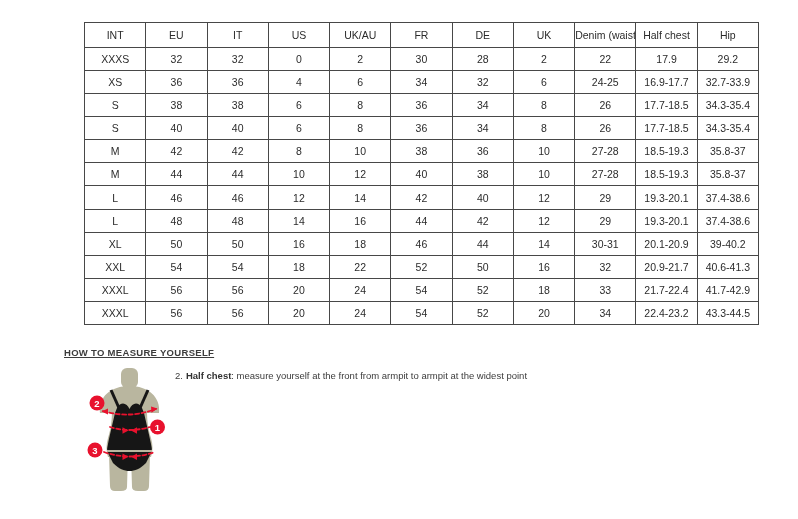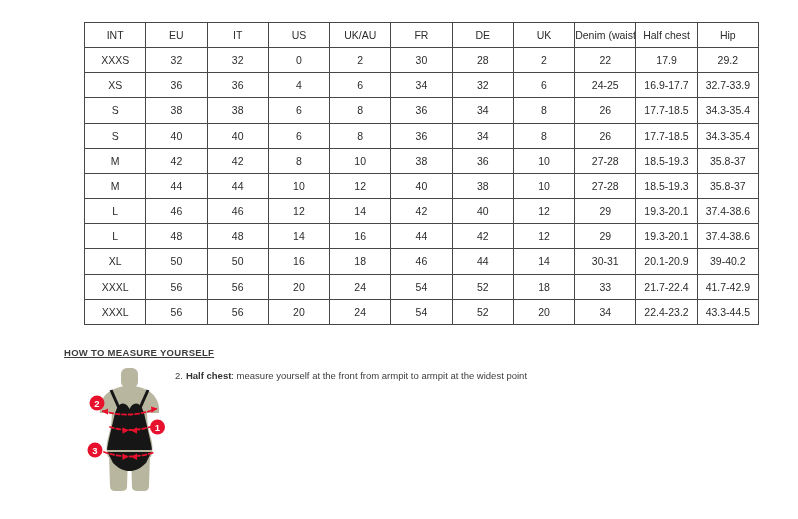--- a/index.html
+++ b/index.html
@@ -165,20 +165,33 @@
         <td>16</td>
         <td>18</td>
         <td>46</td>
         <td>44</td>
         <td>14</td>
         <td>30-31</td>
         <td>20.1-20.9</td>
         <td>39-40.2</td>
       </tr>
       <tr>
+        <td>XXL</td>
+        <td>54</td>
+        <td>54</td>
+        <td>18</td>
+        <td>22</td>
+        <td>52</td>
+        <td>50</td>
+        <td>16</td>
+        <td>32</td>
+        <td>20.9-21.7</td>
+        <td>40.6-41.3</td>
+      </tr>
+      <tr>
         <td>XXXL</td>
         <td>56</td>
         <td>56</td>
         <td>20</td>
         <td>24</td>
         <td>54</td>
         <td>52</td>
         <td>18</td>
         <td>33</td>
         <td>21.7-22.4</td>

